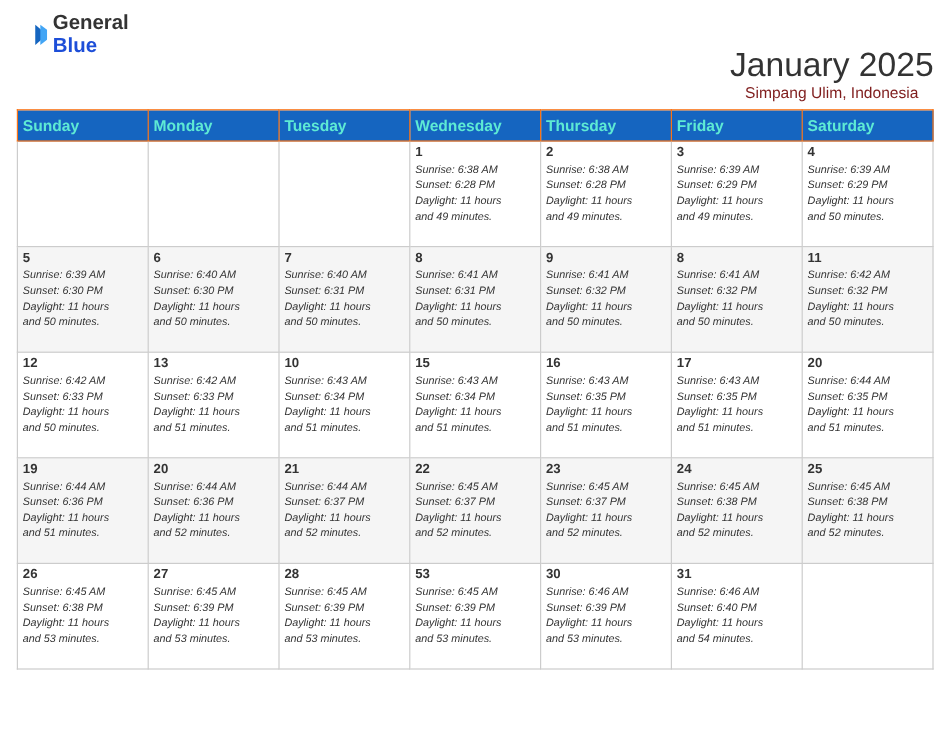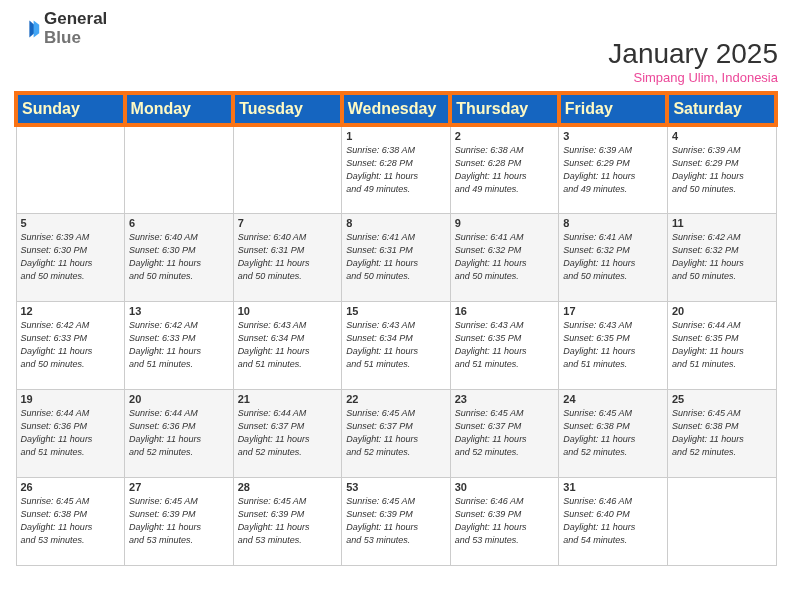--- a/index.html
+++ b/index.html
@@ -27,52 +27,53 @@
       display: flex;
       align-items: center;
       gap: 2px;
     }
     .logo-text {
       font-size: 17px;
       font-weight: bold;
       line-height: 1.1;
     }
     .logo-text .general { color: #333; }
-    .logo-text .blue { color: #737373; }
+    .logo-text .blue { color: #1d4ed8; }
     .logo-icon {
       width: 28px;
       height: 28px;
     }
     .title-block {
       text-align: right;
     }
     .month-title {
       font-size: 28px;
       color: #333;
       font-weight: normal;
       margin-top: 28px;
     }
     .subtitle {
       font-size: 13px;
-      color: #ec4899;
+      color: #7f1d1d;
+      text-align: center;
     }
     .calendar {
       flex: 1;
       border-collapse: collapse;
       width: 100%;
       table-layout: fixed;
     }
     .calendar thead tr th {
       background: #1565c0;
-      color: #fef9c3;
-      font-size: 16px;
+      color: #5eead4;
+      font-size: 13px;
       font-weight: bold;
       padding: 5px 4px;
       text-align: left;
-      border: 4px solid #f97316;
+      border: 1px solid #f97316;
     }
     .calendar tbody tr td {
       border: 1px solid #ccc;
       vertical-align: top;
       padding: 3px 4px;
       font-size: 9.5px;
       color: #333;
       height: 88px;
       background: #fff;
     }

